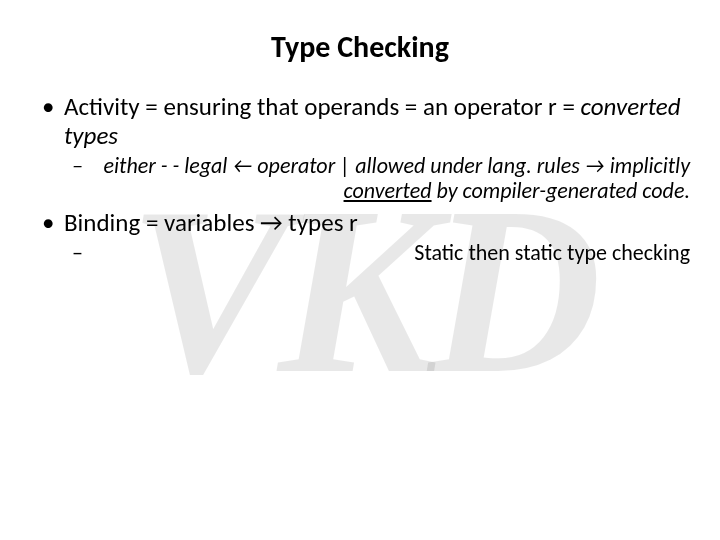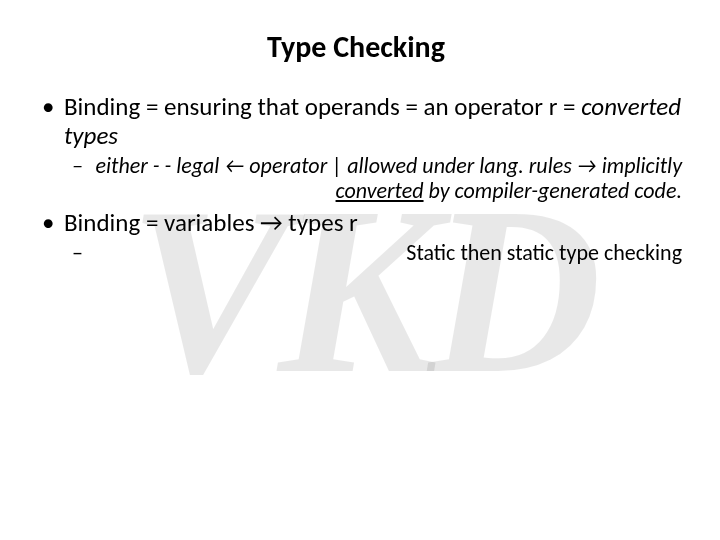--- a/index.html
+++ b/index.html
@@ -32,21 +32,21 @@
     letter-spacing: -10px;
     line-height: 1;
     transform: translateY(20px);
   }
   .slide {
     position: relative;
     z-index: 1;
     width: 720px;
     height: 467px;
     box-sizing: border-box;
-    padding: 28px 38px 20px 30px;
+    padding: 28px 30px 20px 30px;
   }
   .title {
     text-align: center;
     font-weight: bold;
     font-size: 30px;
     margin: 0 0 28px 0;
   }
   ul.lvl1 {
     list-style: none;
     padding: 0;
@@ -115,21 +115,21 @@
 
 <div class="watermark">
   <span>VKD</span>
 </div>
 
 <div class="slide">
   <h1 class="title">Type Checking</h1>
 
   <ul class="lvl1">
     <li>
-      <span>Binding = ensuring that operands = an operator r = </span><span class="ital">converted types</span>
+      <span>Activity = ensuring that operands = an operator r = </span><span class="ital">converted types</span>
       <ul class="lvl2">
         <li>
           <span>either - - legal </span><span class="arrow">←</span><span> operator | allowed under lang. rules </span><span class="arrow">→</span><span> implicitly </span><span class="u">converted</span><span> by compiler-generated code.</span>
         </li>
       </ul>
     </li>
 
     <li>
       <span>Binding = variables </span><span class="arrow">→</span><span> types r</span>
       <ul class="lvl2 upright">

